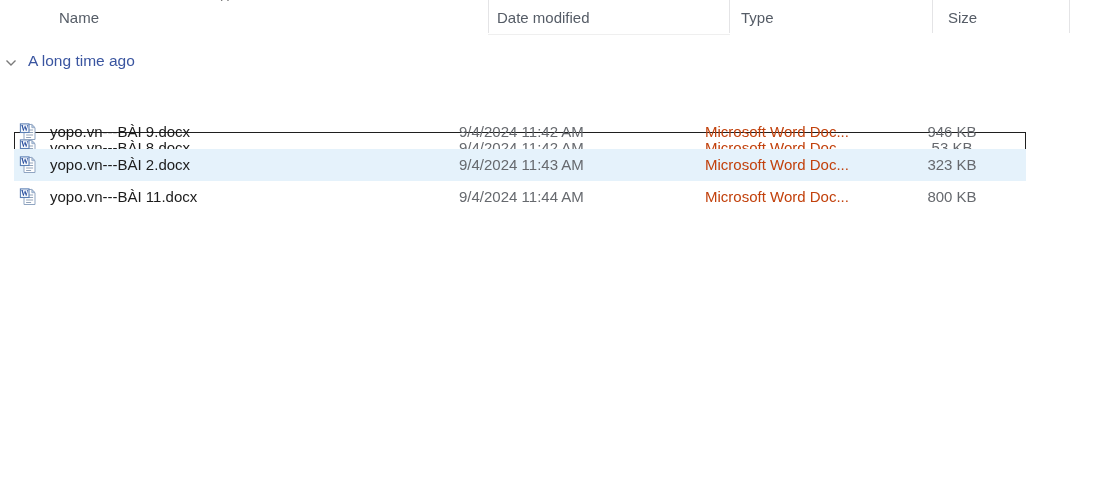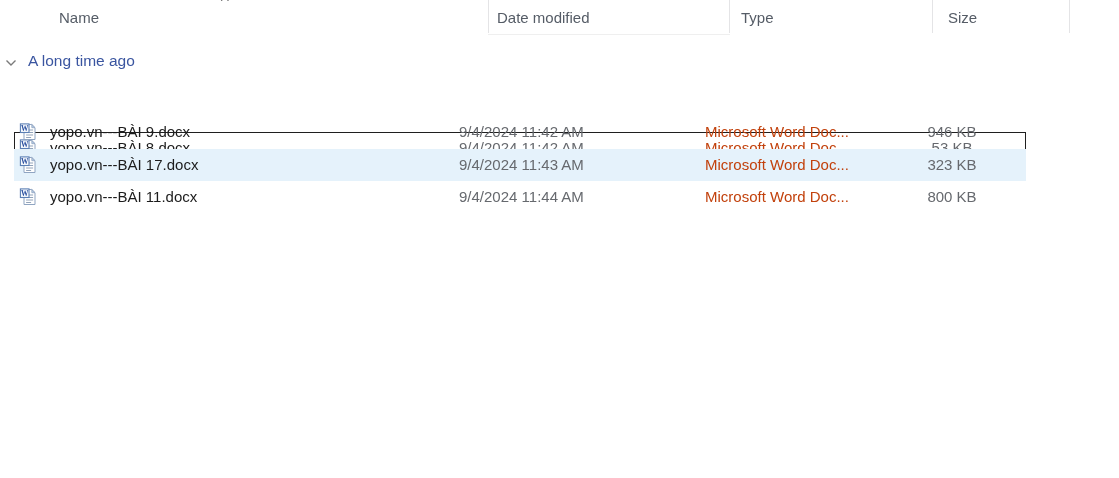--- a/index.html
+++ b/index.html
@@ -152,21 +152,21 @@
     <span class="cell size">946 KB</span>
   </div>
 
   <div class="file-row row-2 highlighted">
     <div class="row-bg"></div>
     <span class="cell icon">
       <svg width="18" height="18" viewBox="0 0 17 18">
           <use href="#wordicon"></use>
         </svg>
     </span>
-    <span class="cell name">yopo.vn---BÀI 17.docx</span>
+    <span class="cell name">yopo.vn---BÀI 2.docx</span>
     <span class="cell date">9/4/2024 11:43 AM</span>
     <span class="cell type">Microsoft Word Doc...</span>
     <span class="cell size">323 KB</span>
   </div>
 
   <div class="file-row row-3">
     <div class="row-bg"></div>
     <span class="cell icon">
       <svg width="18" height="18" viewBox="0 0 17 18">
           <use href="#wordicon"></use>

